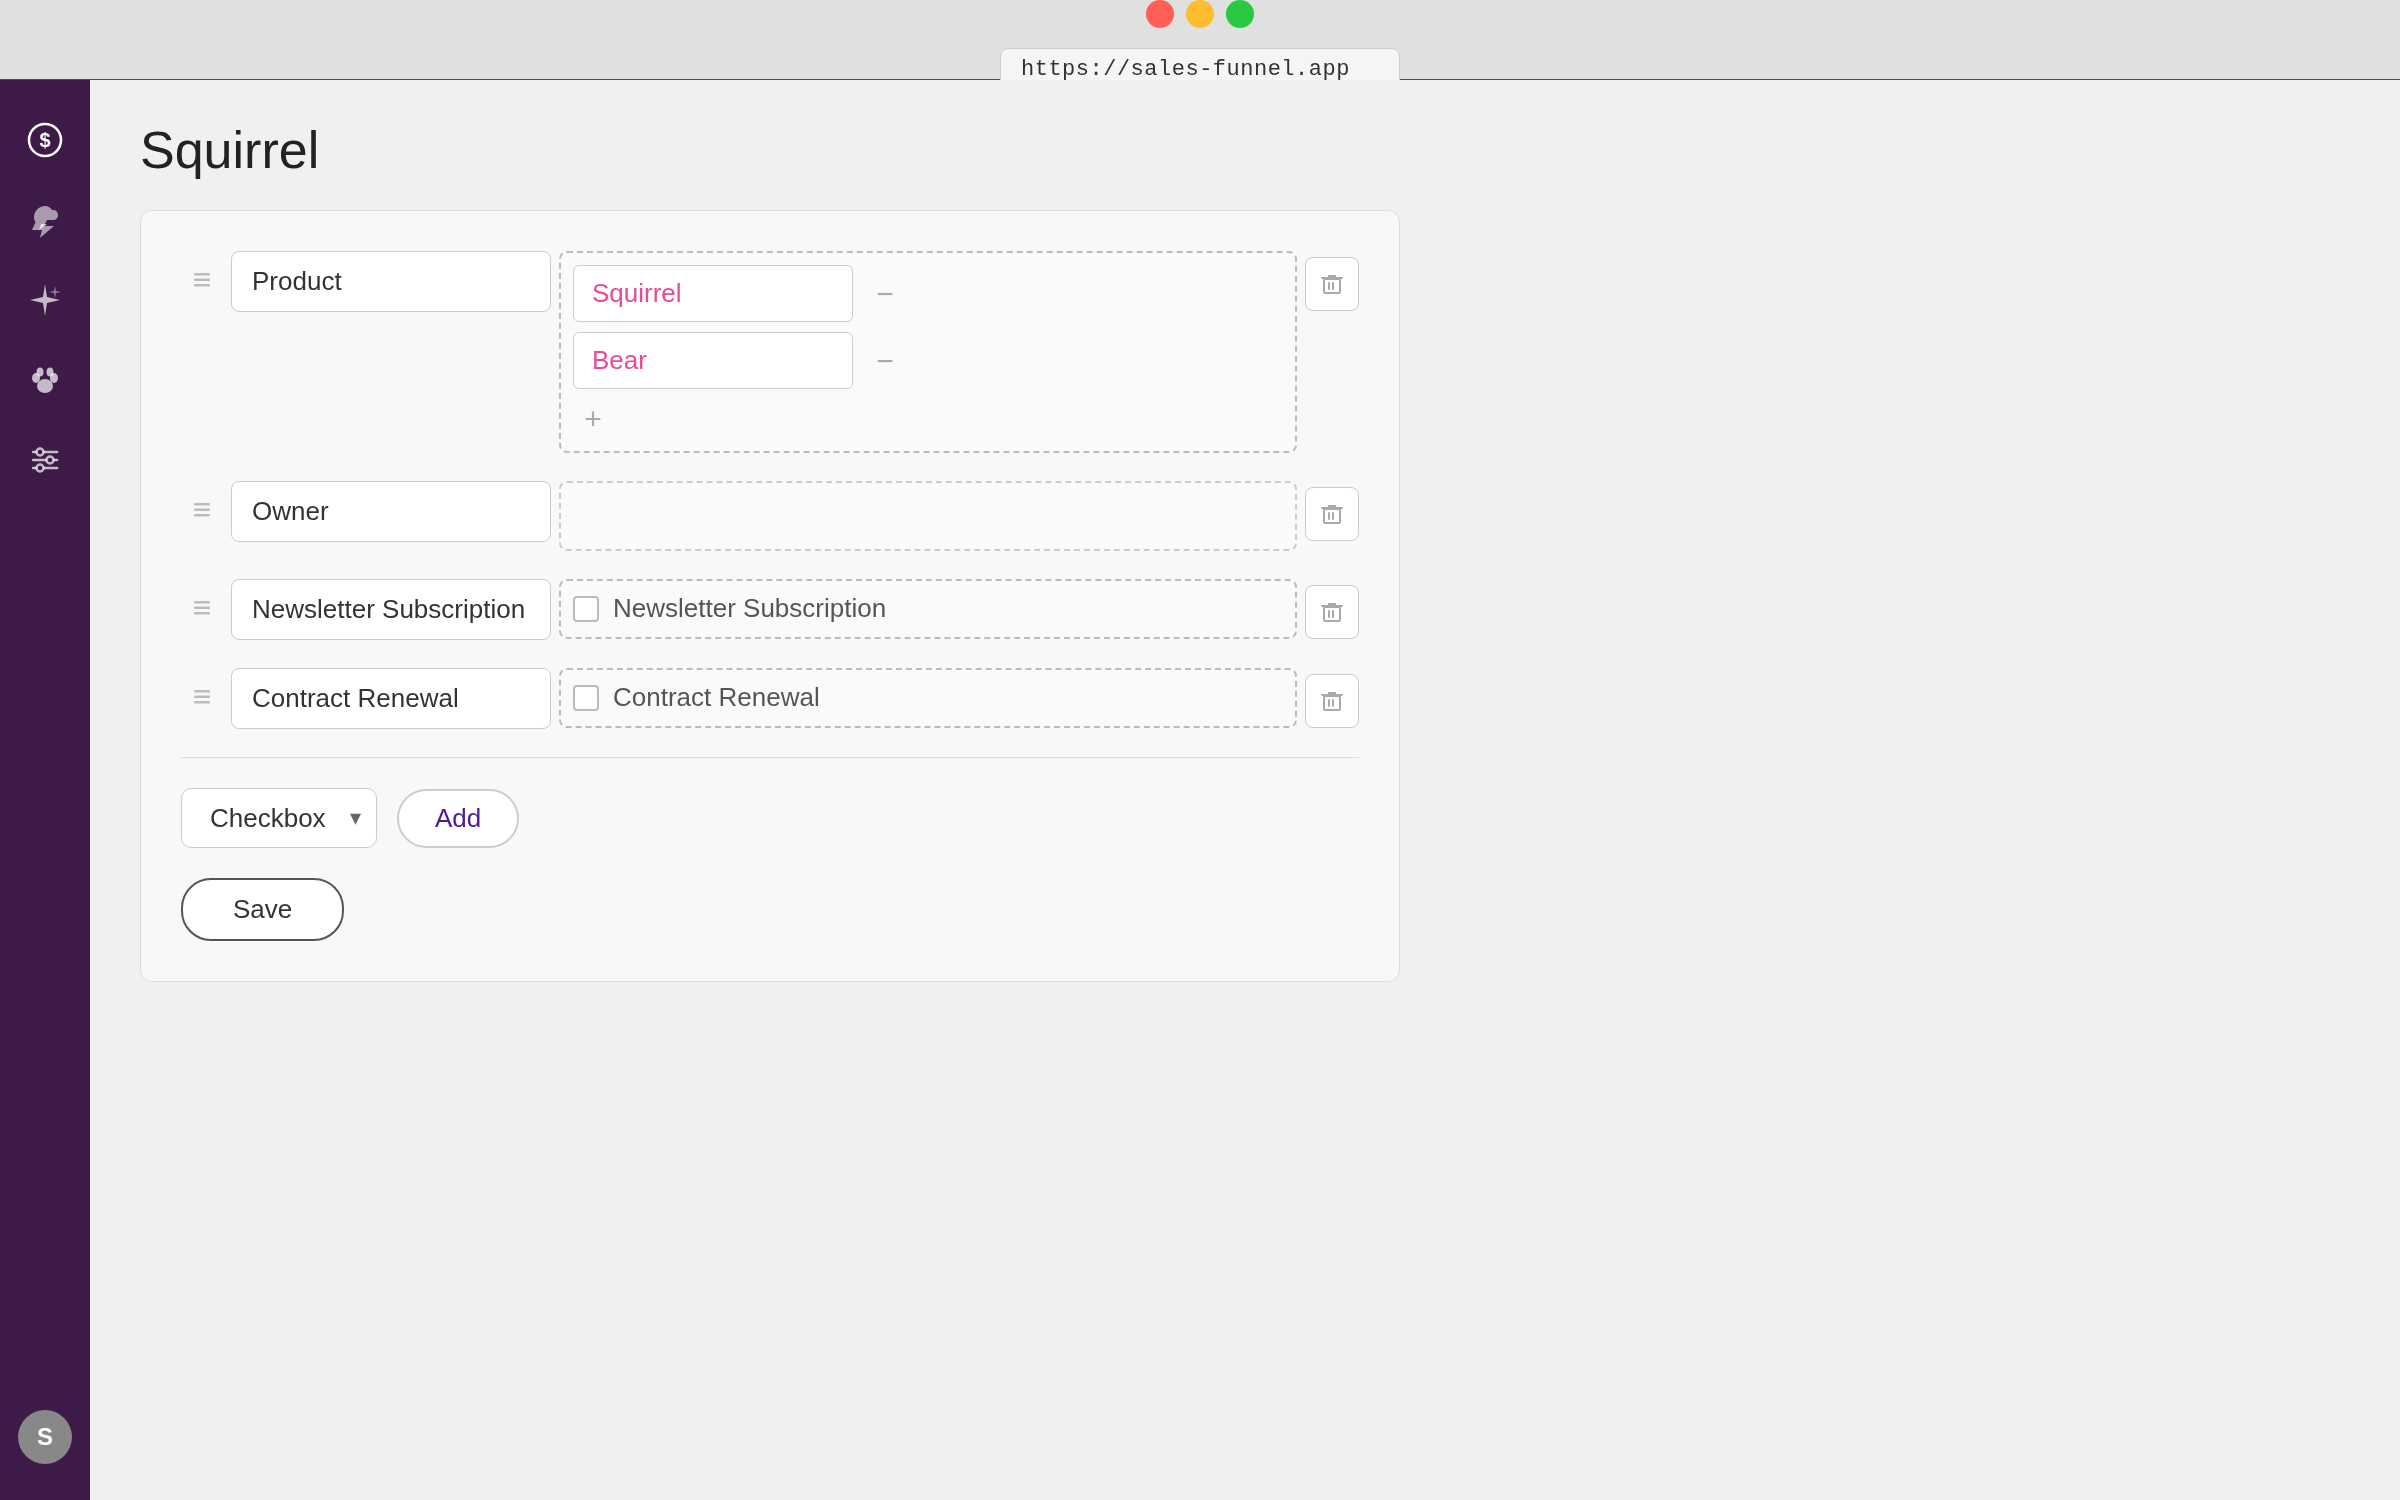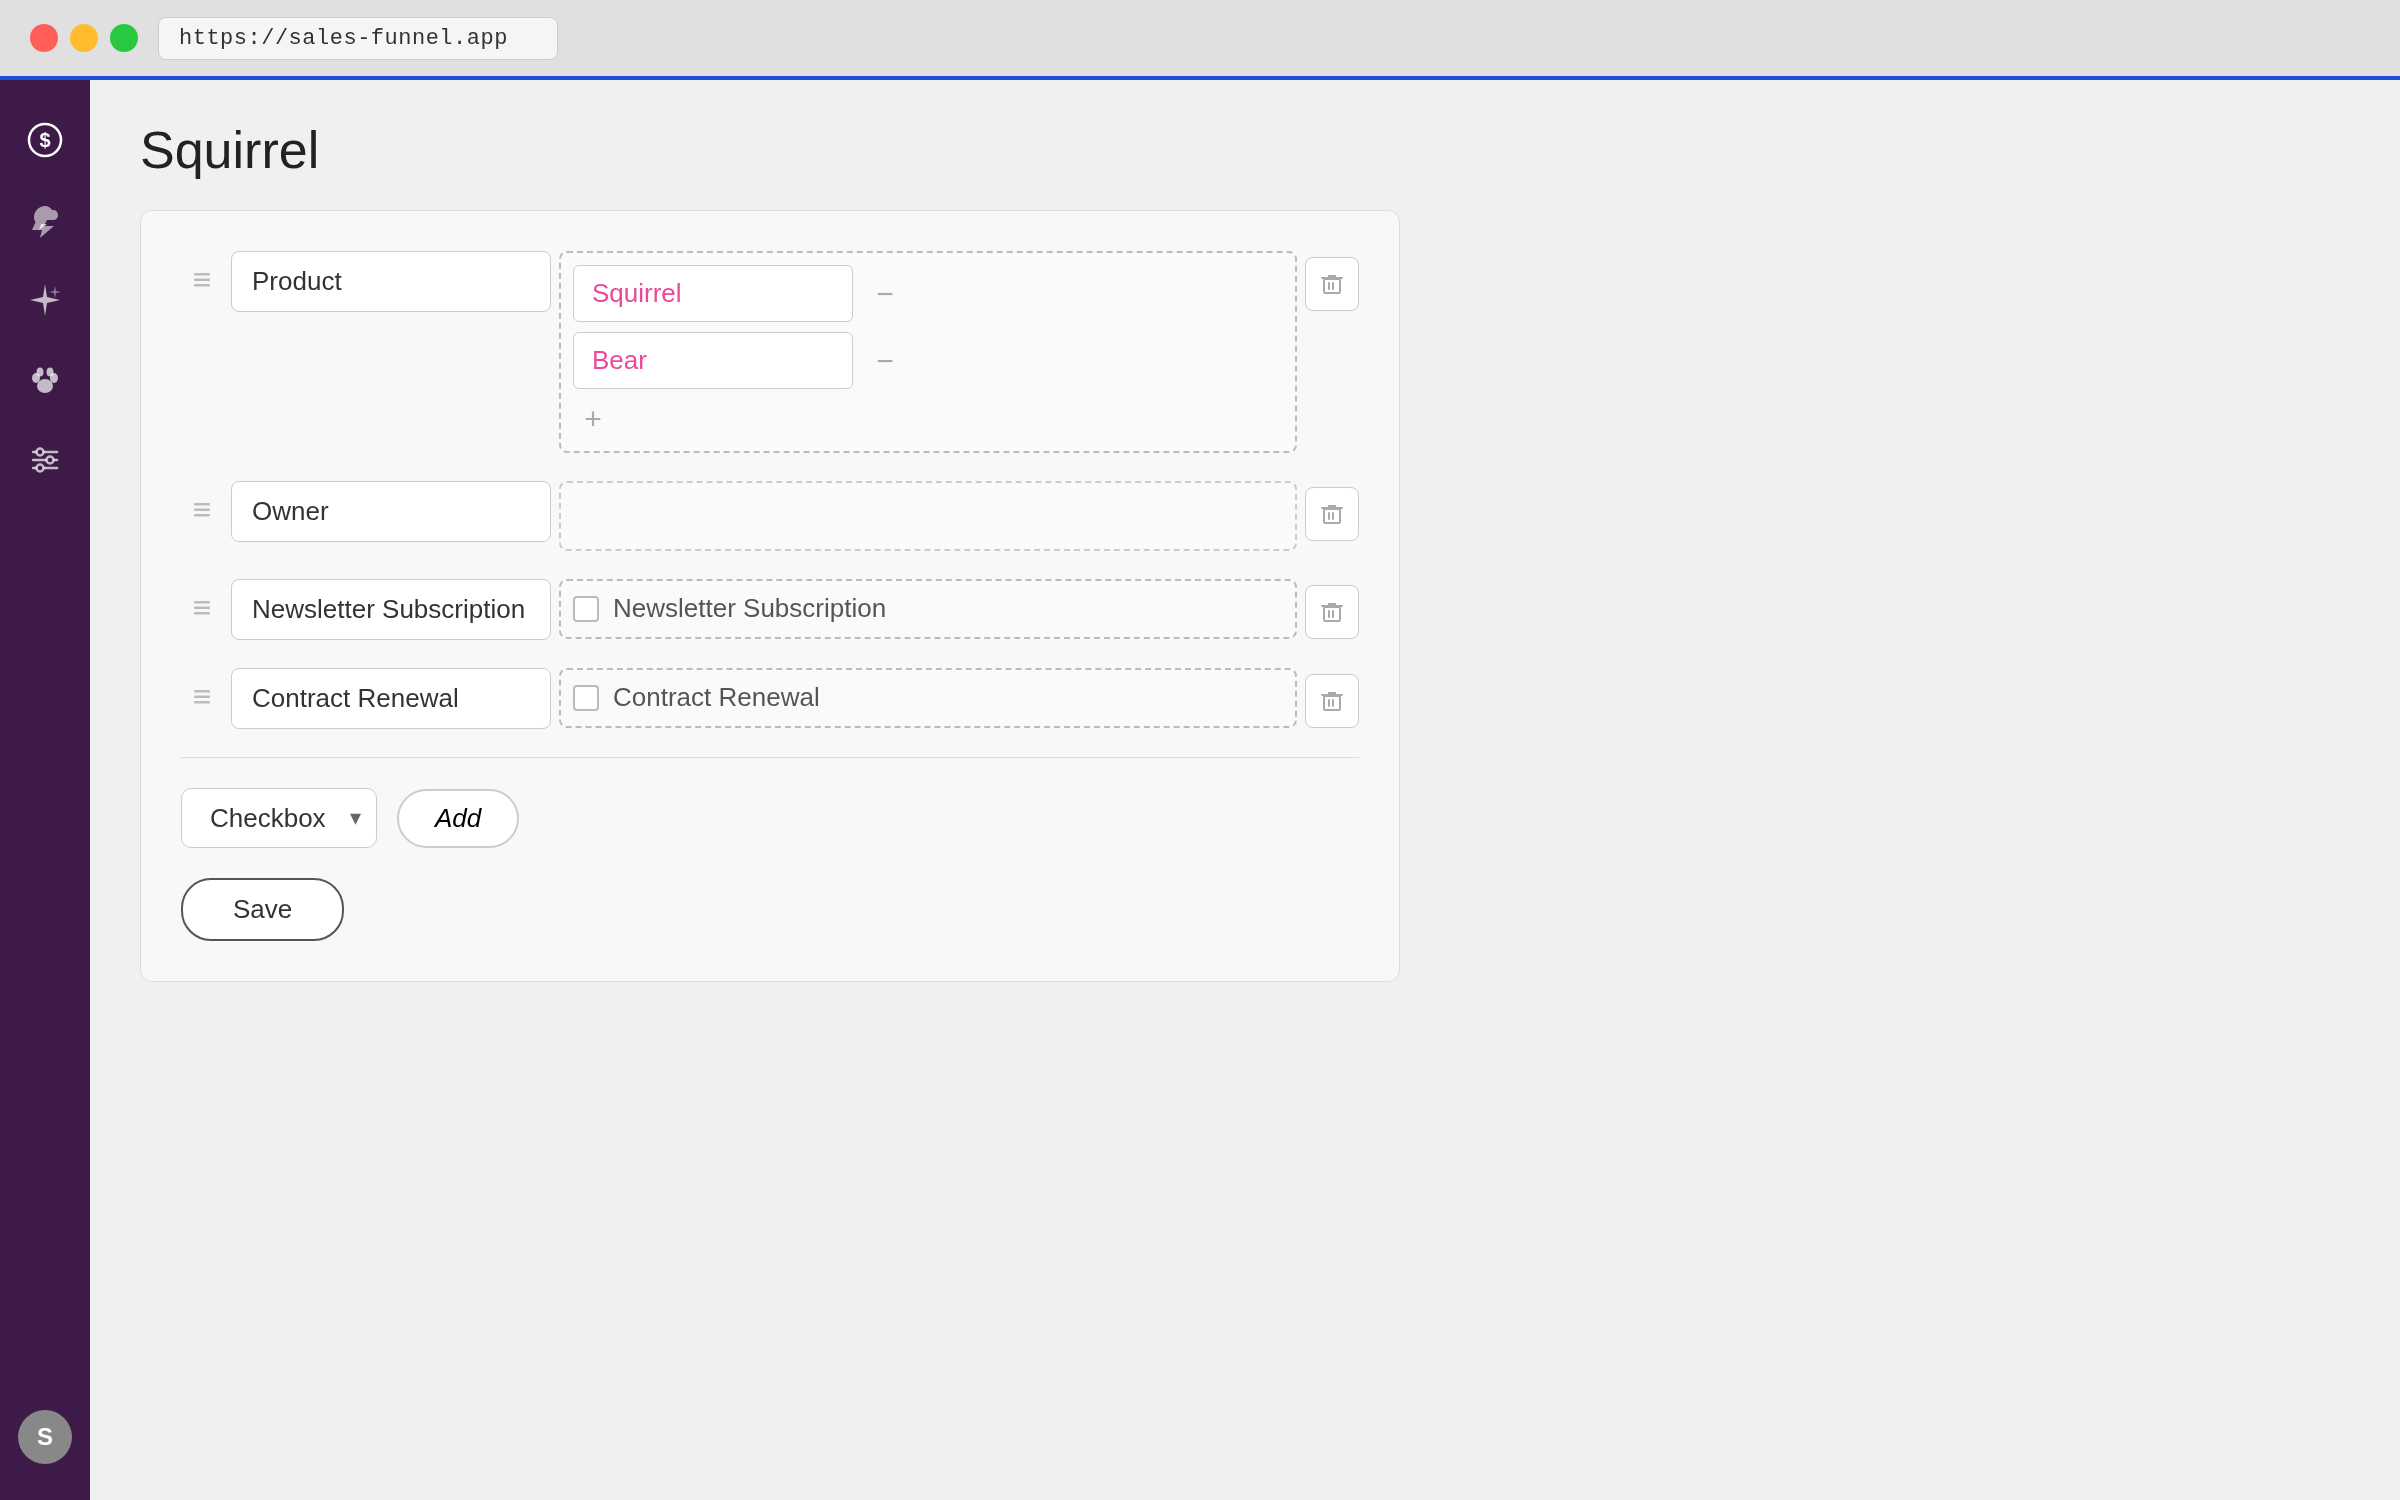--- a/index.html
+++ b/index.html
@@ -12,21 +12,22 @@
     }
 
     
     .browser-chrome {
       background: #e0e0e0;
       height: 80px;
       display: flex;
       align-items: center;
       padding: 0 30px;
       gap: 20px;
-      border-bottom: 4px solid #1d4ed8;
+      border-bottom: 1px solid #1d4ed8;
+      flex-direction: column;
     }
     .traffic-lights {
       display: flex;
       gap: 12px;
       align-items: center;
     }
     .traffic-light {
       width: 28px;
       height: 28px;
       border-radius: 50%;
@@ -274,24 +275,23 @@
       font-size: 22px;
       color: #666;
       pointer-events: none;
     }
     .add-btn {
       background: #fff;
       border: 2px solid #ccc;
       border-radius: 30px;
       padding: 12px 36px;
       font-size: 26px;
-      color: #000000;
+      color: #4c1d95;
       cursor: pointer;
       font-weight: 500;
-      font-style: italic;
     }
 
     
     .save-btn {
       background: #fff;
       border: 2px solid #555;
       border-radius: 30px;
       padding: 14px 50px;
       font-size: 26px;
       color: #333;

